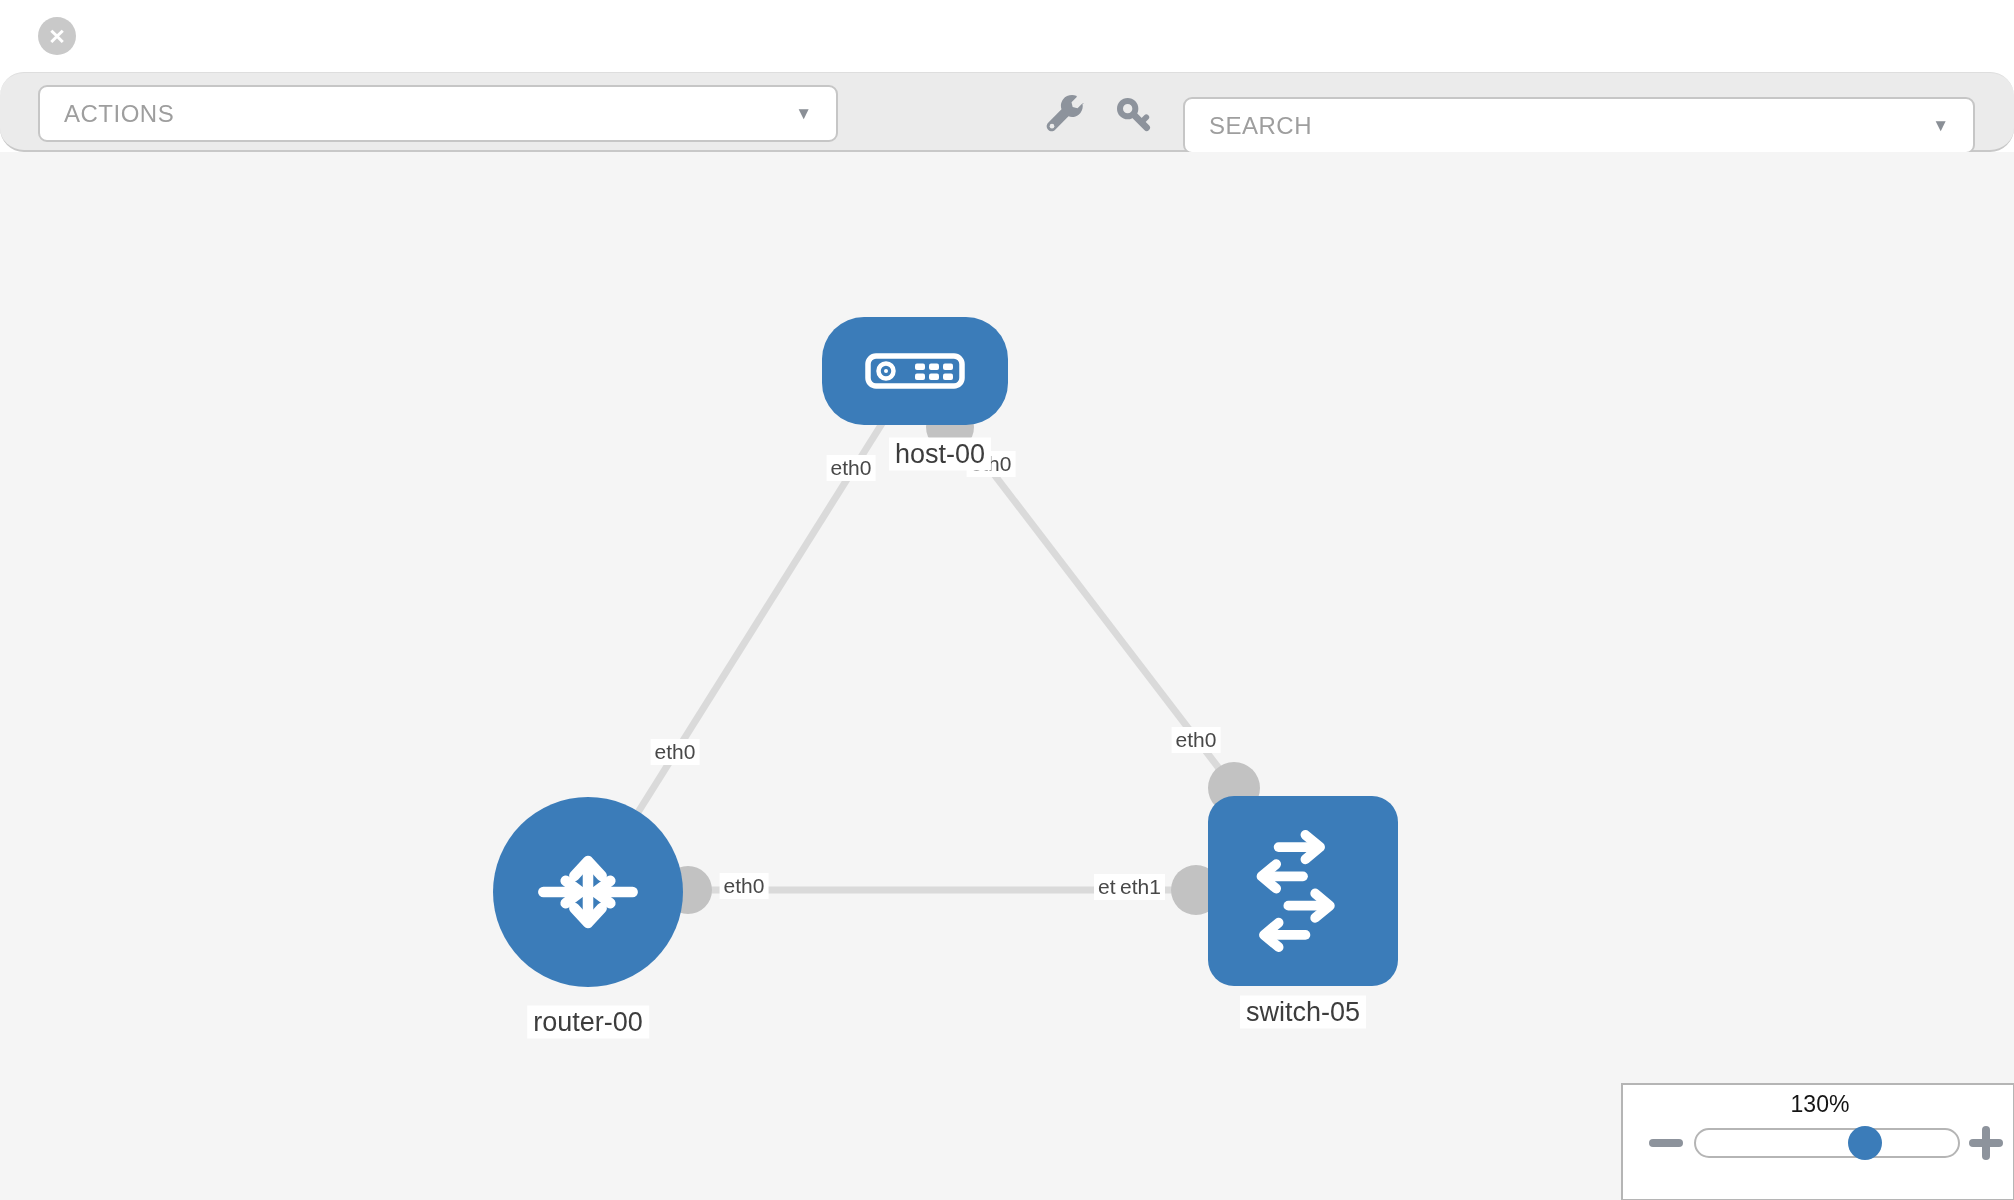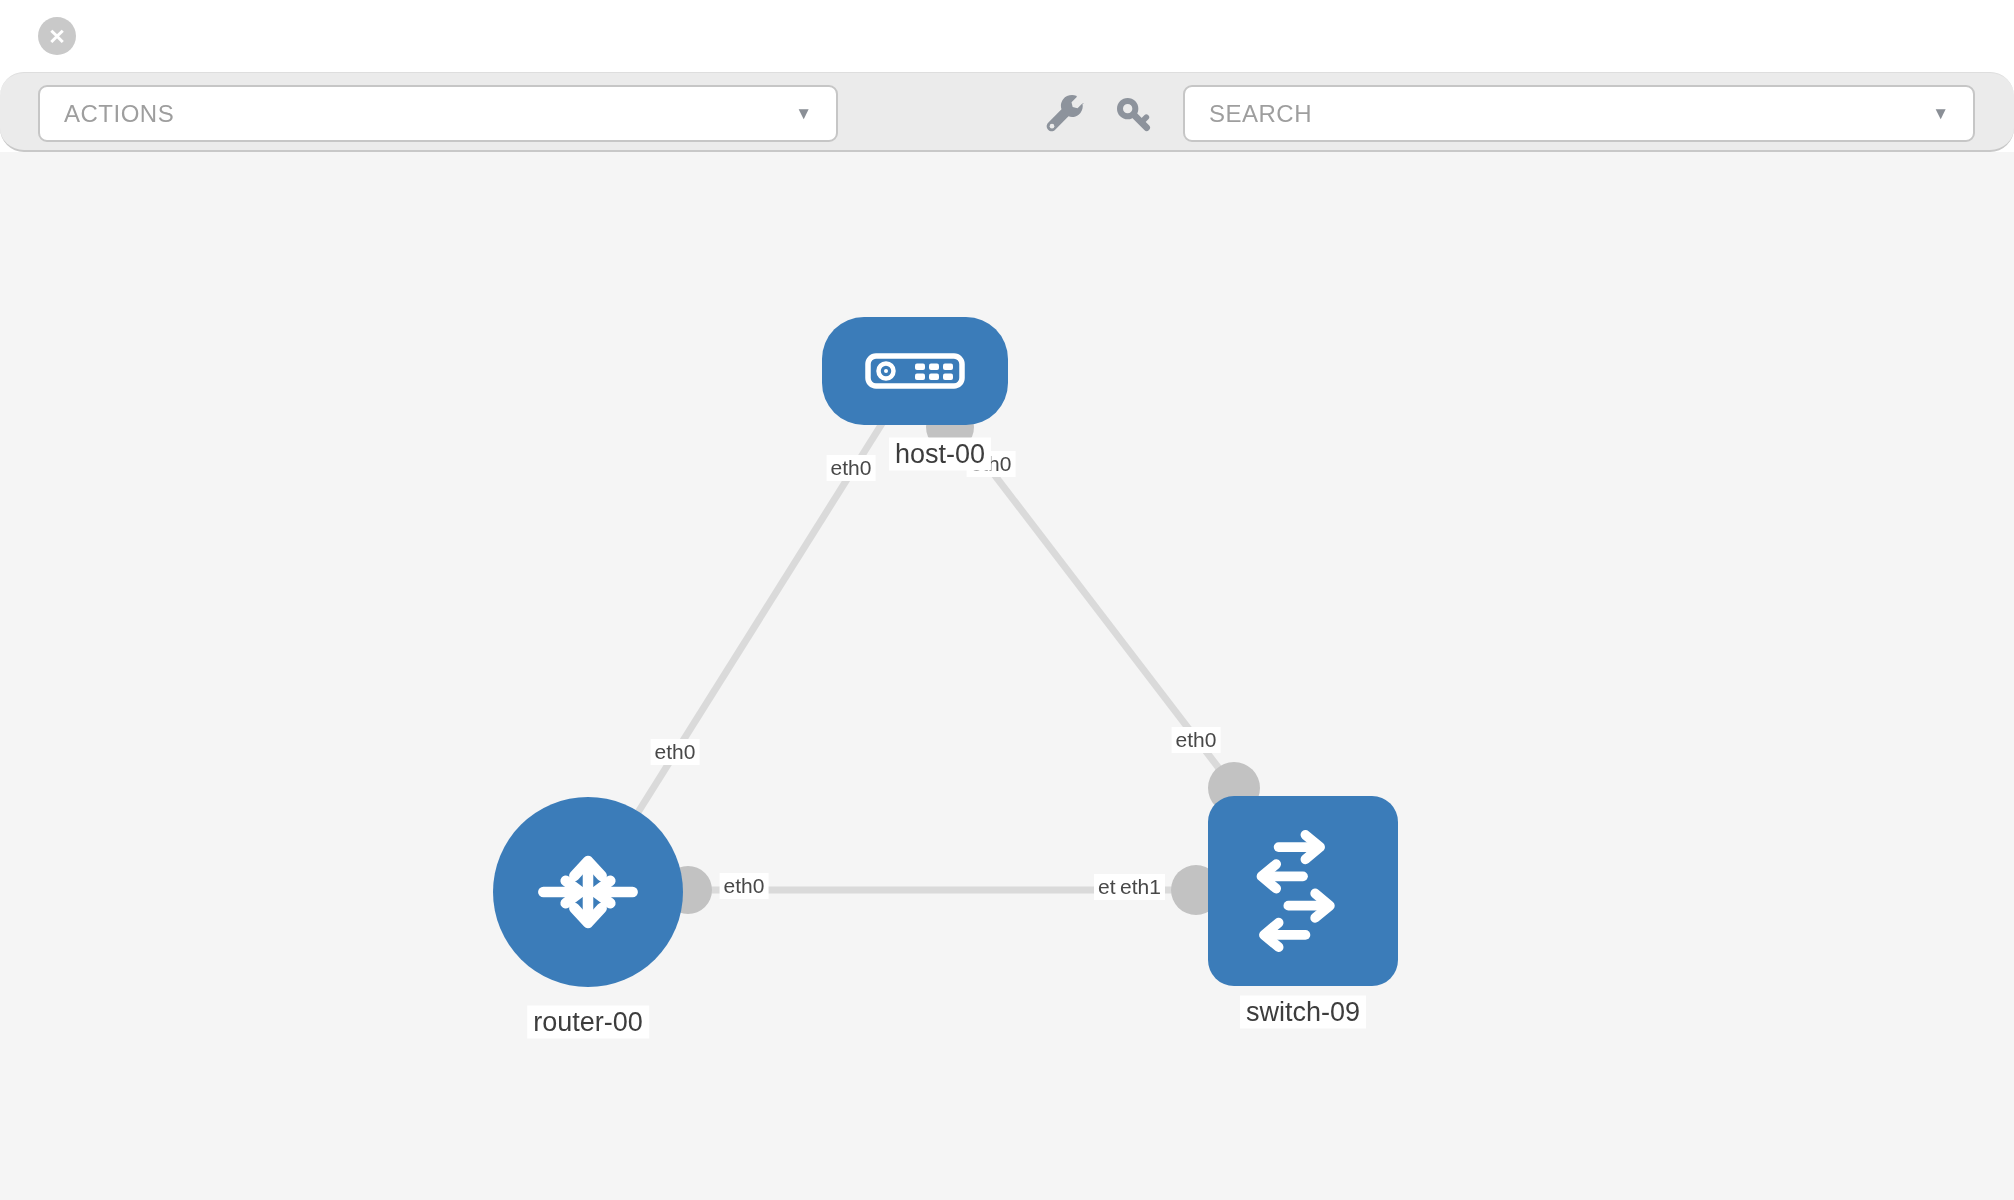--- a/index.html
+++ b/index.html
@@ -23,21 +23,21 @@
   .toolbar{
     position:absolute;left:0;top:72px;width:2014px;height:80px;background:#ebebeb;
     border-top:1px solid #dedede;border-bottom:2px solid #c8c8c8;box-sizing:border-box;border-radius:24px;
   }
   .select-box{
     position:absolute;top:12px;height:57px;background:#ffffff;border:2px solid #c6c6c6;
     border-radius:9px;display:flex;align-items:center;justify-content:space-between;
     padding:0 24px;box-sizing:border-box;cursor:pointer;
   }
   .actions-box{left:38px;width:800px;}
-  .search-box{left:1183px;width:792px;}
+  .search-box{left:1183px;width:792px;margin-top:12px;}
   .select-label{font-size:24px;color:#9e9e9e;letter-spacing:.5px;}
   .caret{color:#8a8f96;font-size:17px;}
   .tool-icon{position:absolute;top:22px;width:40px;height:40px;cursor:pointer;}
   .tool-icon.wrench{left:1046px;}
   .tool-icon.key{left:1114px;}
   
   .canvas{
     position:absolute;left:0;top:152px;width:2014px;height:1048px;background:#f5f5f5;
   }
   svg.graph{position:absolute;left:0;top:0;}
@@ -173,26 +173,36 @@
         <path d="M28 28 L16 38 L28 48"></path>
       <path d="M38 62 H66"></path> 
         <path d="M60 52 L72 62 L60 72"></path>
       <path d="M52 86 H24"></path> 
         <path d="M30 76 L18 86 L30 96"></path>
     </svg>
   </div>
 
   <div class="node-label lbl-host">host-00</div>
   <div class="node-label lbl-router">router-00</div>
-  <div class="node-label lbl-switch">switch-09</div>
+  <div class="node-label lbl-switch">switch-05</div>
 
   <div class="iface-label if-a">eth0</div>
   <div class="iface-label if-c">eth0</div>
   <div class="iface-label if-b">eth0</div>
   <div class="iface-label if-d">eth0</div>
   <div class="iface-label if-e">eth0</div>
   <div class="if-overlap">
     <span class="under">eth0</span>
     <span class="over">eth1</span>
   </div>
 
+  <div class="zoom-panel">
+    <div class="zoom-level">130%</div>
+    <div class="zoom-minus"></div>
+    <div class="zoom-track"></div>
+    <div class="zoom-knob"></div>
+    <div class="zoom-plus">
+      <div class="h"></div>
+        <div class="v"></div>
+    </div>
+  </div>
 
 </div>
 
 </body></html>

